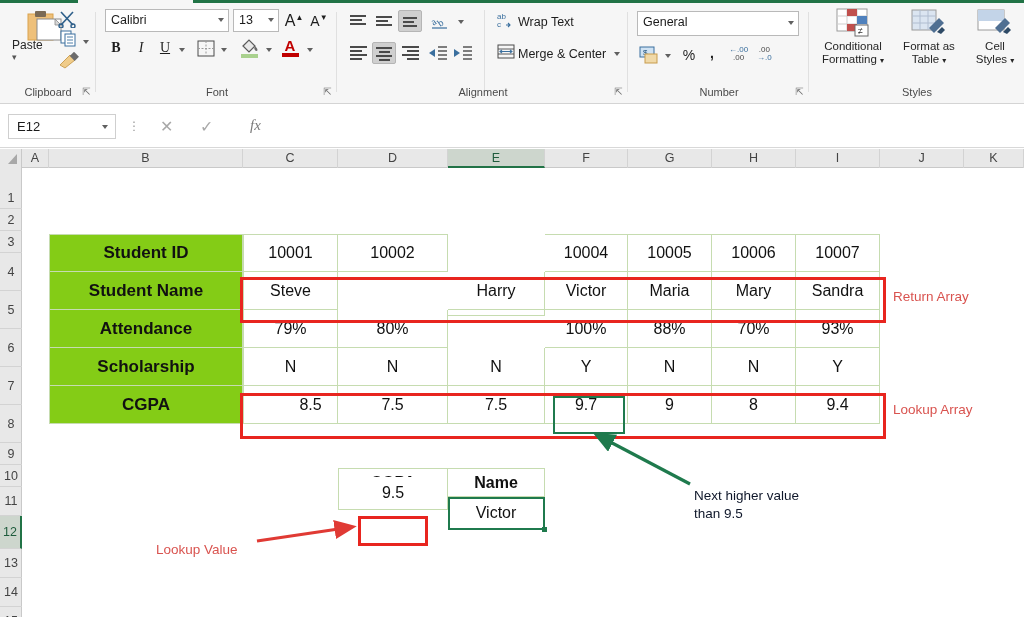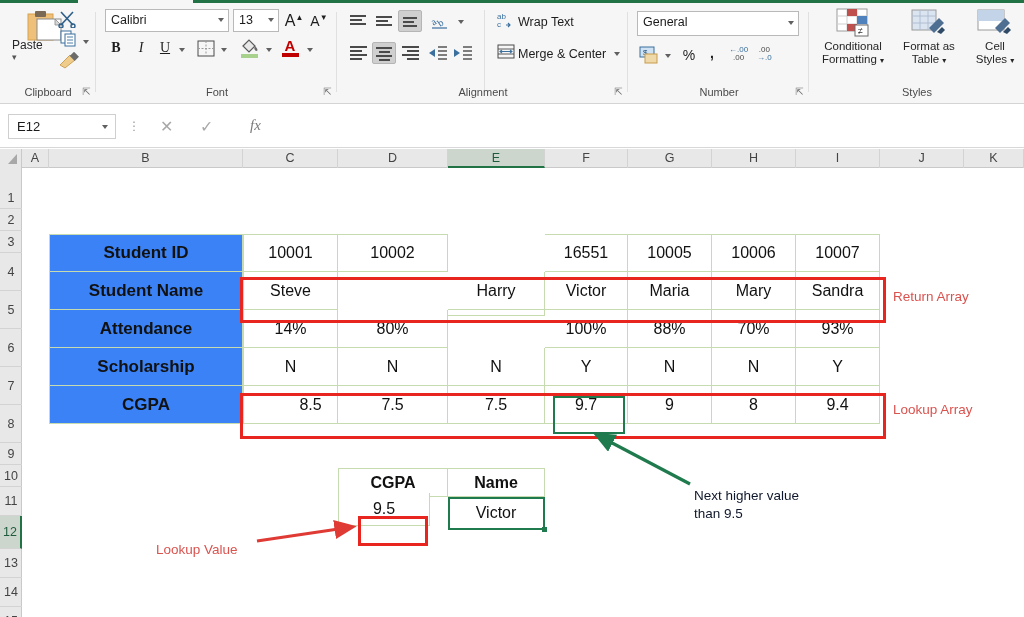--- a/index.html
+++ b/index.html
@@ -133,21 +133,21 @@
     position:absolute; left:0; width:22px; text-align:center;
     font-size:12.5px; color:#444; border-bottom:1px solid #d3d3d3;
   }
   .rowcell.sel{ background:#cdd6cd; color:#1f5c3d; border-right:2px solid #217346; }
   #gridlines{ position:absolute; left:22px; top:19px; width:1002px; height:449px; }
 
   .cell{
     position:absolute; display:flex; align-items:center; justify-content:center;
     font-size:16px; color:#111; overflow:hidden;
   }
-  .cell.hdr{ background:#3b82f6; font-weight:bold; font-size:17px; }
+  .cell.hdr{ background:#84cc16; font-weight:bold; font-size:17px; }
   .cell.val{ background:#ffffff; }
   .cell.tbl{ border-right:1px solid #c6dcb0; border-bottom:1px solid #c6dcb0; }
   .cell.tbl-l{ border-left:1px solid #c6dcb0; }
   .cell.tbl-t{ border-top:1px solid #c6dcb0; }
   .cell.bold{ font-weight:bold; }
 
   
   .redbox{ position:absolute; border:3px solid #e8251f; pointer-events:none; }
   .greenbox{ position:absolute; border:2.5px solid #1f7a4d; pointer-events:none; }
   #fillhandle{
@@ -446,33 +446,33 @@
       <div class="rowcell" style="top: 381px; height: 29px; line-height: 29px;">13</div>
       <div class="rowcell" style="top: 410px; height: 29px; line-height: 29px;">14</div>
       <div class="rowcell" style="top: 439px; height: 29px; line-height: 29px;">15</div>
     </div>
   <div id="gridlines"></div>
 
 <div class="cell hdr tbl tbl-l tbl-t" style="left: 49px; top: 85px; width: 194px; height: 38px;">Student ID</div>
     <div class="cell val tbl tbl-l tbl-t" style="left: 243px; top: 85px; width: 95px; height: 38px;">10001</div>
     <div class="cell val tbl tbl-t" style="left: 338px; top: 85px; width: 110px; height: 38px;">10002</div>
     <div class="cell val tbl tbl-t" style="left: 448px; top: 85px; width: 97px; height: 38px; margin-top: 44px;">10003</div>
-    <div class="cell val tbl tbl-t" style="left: 545px; top: 85px; width: 83px; height: 38px;">16551</div>
+    <div class="cell val tbl tbl-t" style="left: 545px; top: 85px; width: 83px; height: 38px;">10004</div>
     <div class="cell val tbl tbl-t" style="left: 628px; top: 85px; width: 84px; height: 38px;">10005</div>
     <div class="cell val tbl tbl-t" style="left: 712px; top: 85px; width: 84px; height: 38px;">10006</div>
     <div class="cell val tbl tbl-t" style="left: 796px; top: 85px; width: 84px; height: 38px;">10007</div>
     <div class="cell hdr tbl tbl-l" style="left: 49px; top: 123px; width: 194px; height: 38px;">Student Name</div>
     <div class="cell val tbl tbl-l" style="left: 243px; top: 123px; width: 95px; height: 38px;">Steve</div>
     <div class="cell val tbl" style="left: 448px; top: 123px; width: 97px; height: 38px;">Harry</div>
     <div class="cell val tbl" style="left: 545px; top: 123px; width: 83px; height: 38px;">Victor</div>
     <div class="cell val tbl" style="left: 628px; top: 123px; width: 84px; height: 38px;">Maria</div>
     <div class="cell val tbl" style="left: 712px; top: 123px; width: 84px; height: 38px;">Mary</div>
     <div class="cell hdr tbl tbl-l" style="left: 49px; top: 161px; width: 194px; height: 38px;">Attendance</div>
     <div class="cell val tbl" style="left: 796px; top: 123px; width: 84px; height: 38px;">Sandra</div>
-    <div class="cell val tbl tbl-l" style="left: 243px; top: 161px; width: 95px; height: 38px;">14%</div>
+    <div class="cell val tbl tbl-l" style="left: 243px; top: 161px; width: 95px; height: 38px;">79%</div>
     <div class="cell val tbl" style="left: 338px; top: 161px; width: 110px; height: 38px;">80%</div>
     <div class="cell val tbl" style="left: 545px; top: 161px; width: 83px; height: 38px;">100%</div>
     <div class="cell val tbl" style="left: 628px; top: 161px; width: 84px; height: 38px;">88%</div>
     <div class="cell val tbl" style="left: 712px; top: 161px; width: 84px; height: 38px;">70%</div>
     <div class="cell val tbl" style="left: 796px; top: 161px; width: 84px; height: 38px;">93%</div>
     <div class="cell hdr tbl tbl-l" style="left: 49px; top: 199px; width: 194px; height: 38px;">Scholarship</div>
     <div class="cell val tbl tbl-l" style="left: 243px; top: 199px; width: 95px; height: 38px;">N</div>
     <div class="cell val tbl" style="left: 338px; top: 199px; width: 110px; height: 38px;">N</div>
     <div class="cell val tbl" style="left: 448px; top: 199px; width: 97px; height: 38px;">N</div>
     <div class="cell val tbl" style="left: 545px; top: 199px; width: 83px; height: 38px;">Y</div>
@@ -482,21 +482,21 @@
     <div class="cell hdr tbl tbl-l" style="left: 49px; top: 237px; width: 194px; height: 38px;">CGPA</div>
     <div class="cell val tbl tbl-l" style="left: 243px; top: 237px; width: 95px; height: 38px; padding-left: 40px;">8.5</div>
     <div class="cell val tbl" style="left: 338px; top: 237px; width: 110px; height: 38px;">7.5</div>
     <div class="cell val tbl" style="left: 448px; top: 237px; width: 97px; height: 38px;">7.5</div>
     <div class="cell val tbl" style="left: 545px; top: 237px; width: 83px; height: 38px;">9.7</div>
     <div class="cell val tbl" style="left: 628px; top: 237px; width: 84px; height: 38px;">9</div>
     <div class="cell val tbl" style="left: 712px; top: 237px; width: 84px; height: 38px;">8</div>
     <div class="cell val tbl" style="left: 796px; top: 237px; width: 84px; height: 38px;">9.4</div>
     <div class="cell val bold tbl tbl-t tbl-l" style="left: 338px; top: 319px; width: 110px; height: 29px;">CGPA</div>
     <div class="cell val bold tbl tbl-t" style="left: 448px; top: 319px; width: 97px; height: 29px;">Name</div>
-    <div class="cell val tbl tbl-l" style="left: 338px; top: 344px; width: 92px; height: 33px;">9.5</div>
+    <div class="cell val tbl tbl-l" style="left: 338px; top: 328px; width: 110px; height: 33px;">9.5</div>
     <div class="cell val tbl" style="left: 448px; top: 348px; width: 97px; height: 33px;">Victor</div>
   </div>
 
 <div class="redbox" style="left:240px;top:277px;width:646px;height:46px"></div>
 <div class="redbox" style="left:240px;top:393px;width:646px;height:46px"></div>
 <div class="redbox" style="left:358px;top:516px;width:70px;height:30px"></div>
 <div class="greenbox" style="left:553px;top:396px;width:72px;height:38px"></div>
 
 <div class="anno" style="left:893px;top:288px">Return Array</div>
 <div class="anno" style="left:893px;top:401px">Lookup Array</div>

